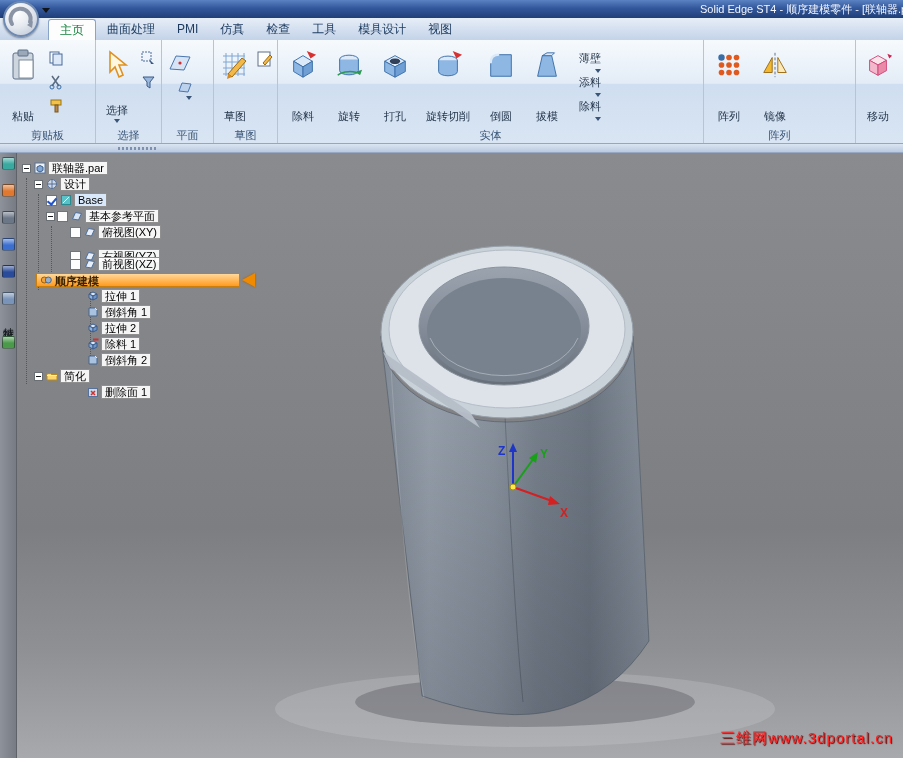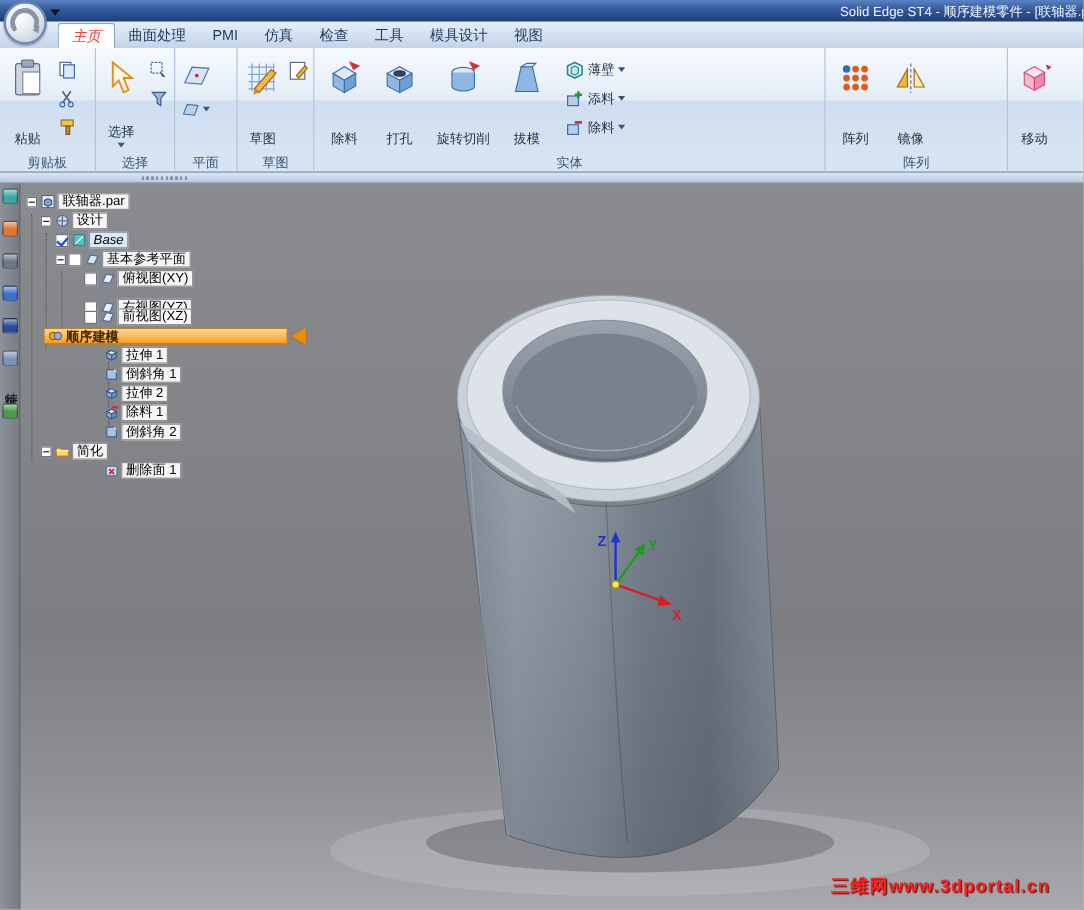--- a/index.html
+++ b/index.html
@@ -17,49 +17,49 @@
   .appbtn svg { display:block; }
   .appbtn-caret { position:absolute; left:42px; top:8px; width:0; height:0; z-index:30;
     border-left:4px solid transparent; border-right:4px solid transparent; border-top:5px solid #101418; }
 
   
   .tabbar { position:absolute; left:0; top:18px; width:903px; height:22px;
     background:linear-gradient(180deg,#e6eef8 0%,#c4d3e8 100%);
     display:flex; align-items:flex-end; padding-left:48px; }
   .tab { height:21px; line-height:20px; padding:0 11px; font-size:12px; color:#1c3a5e; cursor:default; }
   .tab.active { background:#fdfdfd; border:1px solid #8aa4c8; border-bottom:none;
-    border-radius:3px 3px 0 0; color:#ef4444;font-style:italic; }
+    border-radius:3px 3px 0 0; color:#15803d; }
 
   
   .ribbon { position:absolute; left:0; top:40px; width:903px; height:104px;
     background:linear-gradient(180deg,#f6fafd 0%,#e3ecf7 42%,#cfdeF0 43%,#d9e5f3 100%);
     border-bottom:1px solid #8fa8c8; display:flex; overflow:hidden; }
   .grp { position:relative; height:104px; border-right:1px solid #b4c4db; padding:2px 2px 16px 3px; display:flex; gap:2px; }
   .grp-label { position:absolute; left:0; right:0; bottom:1px; text-align:center; font-size:11px; color:#3a5578; }
   .btn-big { width:44px; height:84px; display:flex; flex-direction:column; align-items:center; border:1px solid transparent; border-radius:2px; }
   .btn-big .ic { margin-top:4px; height:36px; display:flex; align-items:center; }
   .btn-big .lbl { margin-top:auto; padding-bottom:3px; font-size:11px; color:#1e3046; white-space:nowrap; line-height:12px; }
   .w56 { width:58px; }
-  .btn-sm { display:flex; align-items:center; gap:3px; height:22px; padding:0 3px; font-size:11px; color:#1e3046; border:1px solid transparent; border-radius:2px; white-space:nowrap; }
+  .btn-sm { display:flex; align-items:flex-end; gap:3px; height:22px; padding:0 3px; font-size:11px; color:#1e3046; border:1px solid transparent; border-radius:2px; white-space:nowrap;flex-direction:column; }
   .btn-ico { width:22px; height:22px; display:flex; align-items:center; justify-content:center; border:1px solid transparent; border-radius:2px; }
   .col { display:flex; flex-direction:column; gap:2px; margin-top:5px; }
   .arr-d { width:0; height:0; border-left:3px solid transparent; border-right:3px solid transparent; border-top:4px solid #3a5578; }
   svg { display:block; }
 
   
   .substrip { position:absolute; left:0; top:144px; width:903px; height:9px;
     background:linear-gradient(180deg,#dbe5f2 0%,#b9c9e0 100%); border-bottom:1px solid #97a9c2; }
   .drag-dots { position:absolute; left:118px; top:3px; width:40px; height:3px;
     background:repeating-linear-gradient(90deg,#7d90ad 0 2px,transparent 2px 4px); }
 
   
   .viewport { position:absolute; left:0; top:153px; width:903px; height:605px;
     background:linear-gradient(180deg,#8a8b8f 0%,#828387 40%,#7d7e82 62%,#8f9093 82%,#a8a9ac 100%); }
   .model { position:absolute; left:0; top:0; }
-  .watermark { position:absolute; right:28px; bottom:10px; font-size:15px; font-weight:bold;
+  .watermark { position:absolute; right:10px; bottom:10px; font-size:15px; font-weight:normal;
     color:#ff2222; text-shadow:1px 1px 1px #5c0a0a; letter-spacing:1px; }
 
   
   .edgebar { position:absolute; left:0; top:0; width:17px; height:605px;
     background:linear-gradient(90deg,#8d929b 0%,#777b83 100%); border-right:1px solid #5f6369;
     display:flex; flex-direction:column; align-items:center; padding-top:4px; gap:14px; }
   .ebi { width:13px; height:13px; border:1px solid rgba(30,34,40,.55); border-radius:2px;
     background-image:linear-gradient(180deg,rgba(255,255,255,.55) 0%,rgba(255,255,255,0) 55%); }
   .ebtab { writing-mode:vertical-rl; font-size:11px; color:#14181d; line-height:13px; letter-spacing:1px; }
 
@@ -67,22 +67,22 @@
   .tree { position:absolute; left:20px; top:7px; width:270px; height:250px; font-size:11px; }
   .trow { position:absolute; left:0; height:16px; display:flex; align-items:center; gap:2px; }
   .texp { width:9px; height:9px; background:#fff; border:1px solid #6a6f76; position:relative; flex:none; }
   .texp::after { content:""; position:absolute; left:1px; top:3px; width:5px; height:1px; background:#1a1d22; }
   .tchk { width:11px; height:11px; background:#fdfdfd; border:1px solid #70757c; position:relative; flex:none; }
   .tchk.on::after { content:""; position:absolute; left:2px; top:0px; width:4px; height:7px;
     border-right:2px solid #2255cc; border-bottom:2px solid #2255cc; transform:rotate(40deg); }
   .tico { width:13px; height:13px; flex:none; display:flex; align-items:center; justify-content:center; }
   .tlabel { display:inline-block; padding:0 3px; height:14px; line-height:13px; background:rgba(255,255,255,.92);
     border:1px solid #8f8f8f; color:#000; white-space:nowrap; }
-  .tlabel.hl { background:#d9e9fb;font-style:italic; }
-  .obar { display:flex; align-items:center; gap:3px; width:204px; height:14px; padding:0 3px;
+  .tlabel.hl { background:#d9e9fb; }
+  .obar { display:flex; align-items:flex-start; gap:3px; width:204px; height:14px; padding:0 3px;
     background:linear-gradient(180deg,#ffd89a 0%,#ff9b1e 100%); border:1px solid #c87f10; }
   .obar .obar-label { font-weight:bold; color:#3c2400; font-size:11px; }
   .oarrow { width:0; height:0; border-top:7px solid transparent; border-bottom:7px solid transparent;
     border-right:13px solid #f08a00; filter:drop-shadow(0 0 1px #a85f00); }
   .tguide { position:absolute; width:0; border-left:1px dotted #53575c; }
 </style>
 </head>
 <body>
 
 <div id="app">
@@ -104,21 +104,21 @@
     <div class="tab">PMI</div>
     <div class="tab">仿真</div>
     <div class="tab">检查</div>
     <div class="tab">工具</div>
     <div class="tab">模具设计</div>
     <div class="tab">视图</div>
   </div>
 
   <div class="ribbon">
 
-    <div class="grp" style="width:80px">
+    <div class="grp" style="width:96px">
       <div class="btn-big" style="width:40px">
         <span class="ic">
           <svg width="28" height="32" viewBox="0 0 28 32">
             <rect x="4" y="4" width="20" height="26" rx="2" fill="#cdd5de" stroke="#5f7188"></rect>
             <rect x="9" y="1" width="10" height="6" rx="1" fill="#9aa8b8" stroke="#5f7188"></rect>
             <rect x="10" y="11" width="14" height="18" fill="#ffffff" stroke="#7f8c9c"></rect>
           </svg>
         </span>
         <span class="lbl">粘贴</span>
       </div>
@@ -218,37 +218,57 @@
             <path d="M6 12 L16 18 L16 29 L6 23 Z" fill="#8fb7e4" stroke="#3a6ea8"></path>
             <path d="M26 12 L16 18 L16 29 L26 23 Z" fill="#6f9fd4" stroke="#3a6ea8"></path>
             <path d="M20 1 L30 5 L24 9 Z" fill="#d83030"></path>
           </svg>
         </span>
         <span class="lbl">除料</span>
       </div>
       <div class="btn-big">
         <span class="ic">
           <svg width="30" height="30" viewBox="0 0 32 32">
+            <ellipse cx="16" cy="10" rx="10" ry="4.5" fill="#dce9f8" stroke="#3a6ea8"></ellipse>
+            <path d="M6 10 V22 A10 4.5 0 0 0 26 22 V10" fill="#8fb7e4" stroke="#3a6ea8"></path>
+            <path d="M4 27 A14 7 0 0 1 28 26" fill="none" stroke="#2a9a50" stroke-width="1.6"></path>
+            <path d="M28 26 L30 21 L24 23 Z" fill="#2a9a50"></path>
+          </svg>
+        </span>
+        <span class="lbl">旋转</span>
+      </div>
+      <div class="btn-big">
+        <span class="ic">
+          <svg width="30" height="30" viewBox="0 0 32 32">
             <path d="M5 12 L16 6 L27 12 L16 18 Z" fill="#dce9f8" stroke="#3a6ea8"></path>
             <path d="M5 12 L16 18 L16 29 L5 23 Z" fill="#8fb7e4" stroke="#3a6ea8"></path>
             <path d="M27 12 L16 18 L16 29 L27 23 Z" fill="#6f9fd4" stroke="#3a6ea8"></path>
             <ellipse cx="16" cy="12" rx="5" ry="2.4" fill="#33415a" stroke="#22304a"></ellipse>
           </svg>
         </span>
         <span class="lbl">打孔</span>
       </div>
       <div class="btn-big w56">
         <span class="ic">
           <svg width="30" height="30" viewBox="0 0 32 32">
             <ellipse cx="16" cy="11" rx="10" ry="4.5" fill="#dce9f8" stroke="#3a6ea8"></ellipse>
             <path d="M6 11 V23 A10 4.5 0 0 0 26 23 V11" fill="#8fb7e4" stroke="#3a6ea8"></path>
             <path d="M21 1 L31 5 L25 9 Z" fill="#d83030"></path>
           </svg>
         </span>
         <span class="lbl">旋转切削</span>
+      </div>
+      <div class="btn-big">
+        <span class="ic">
+          <svg width="30" height="30" viewBox="0 0 32 32">
+            <path d="M5 28 V14 Q5 5 14 5 H27 V28 Z" fill="#8fb7e4" stroke="#3a6ea8"></path>
+            <path d="M5 14 Q5 5 14 5" fill="none" stroke="#dce9f8" stroke-width="2.5"></path>
+          </svg>
+        </span>
+        <span class="lbl">倒圆</span>
       </div>
       <div class="btn-big">
         <span class="ic">
           <svg width="30" height="30" viewBox="0 0 32 32">
             <path d="M6 28 L11 6 L21 6 L26 28 Z" fill="#8fb7e4" stroke="#3a6ea8"></path>
             <path d="M11 6 L16 3 L24 3 L21 6 Z" fill="#dce9f8" stroke="#3a6ea8"></path>
           </svg>
         </span>
         <span class="lbl">拔模</span>
       </div>

